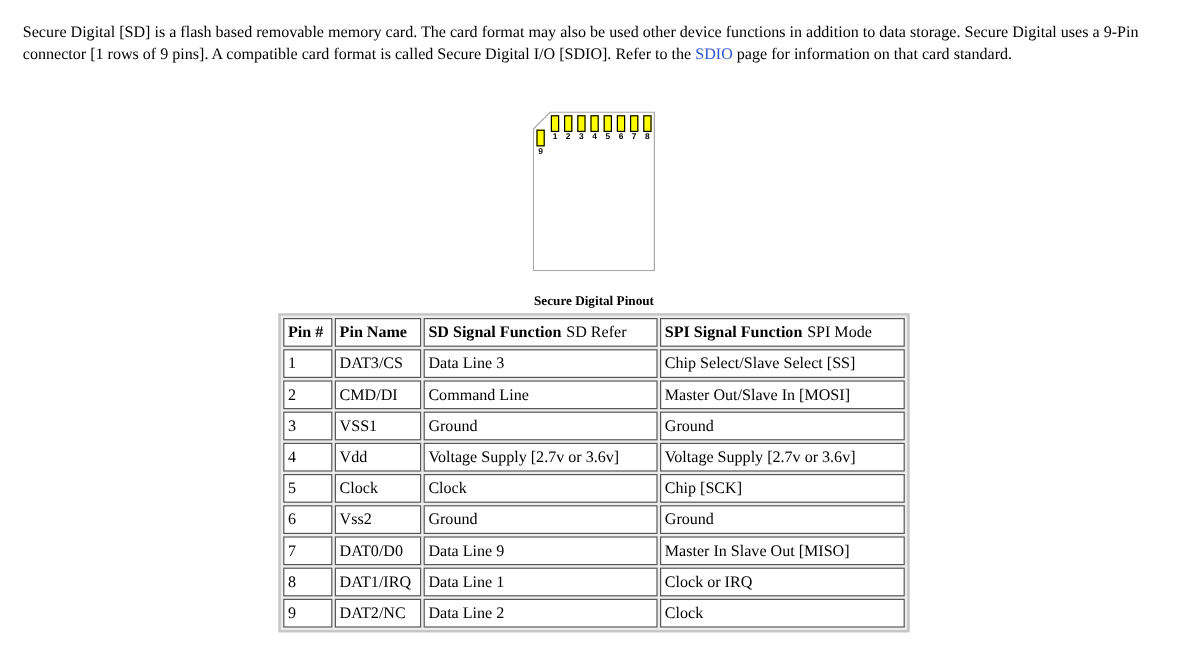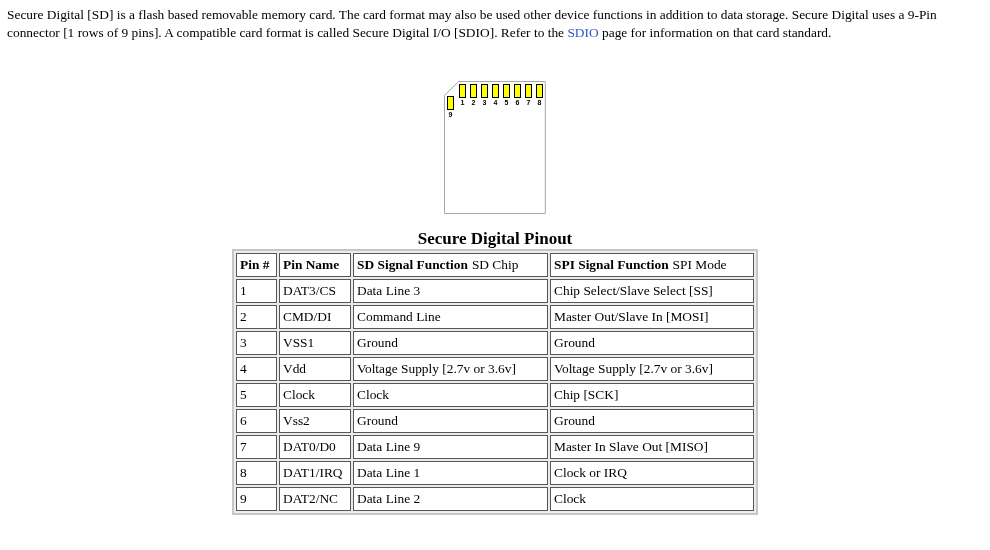--- a/index.html
+++ b/index.html
@@ -5,21 +5,21 @@
   html, body { margin: 0; padding: 0; background: #ffffff; }
   body {
     width: 990px; height: 550px; overflow: hidden;
     color: #000;
     font-family: "Liberation Serif", "DejaVu Serif", serif;
     font-size: 13.4px; line-height: 18px;
   }
   .page { padding: 2px 3px 0 3px; }
 
   
-  .intro { margin: 4px; }
+  .intro { margin: 16px; }
   .intro a {
     color: var(--link-blue, #2e55cc);
     text-decoration: none;
     cursor: pointer;
   }
 
   
   .card-wrap {
     position: relative;
     width: 102px; height: 133px;
@@ -41,21 +41,21 @@
     font-weight: bold; font-size: 7px; line-height: 7px;
   }
 
   
   .dims { margin: 26px 0 0 0; }
 
   
   .pinout-title {
     margin: 17px 0 2px 0;
     text-align: center;
-    font-weight: bold; font-size: 17px; line-height: 16px;
+    font-weight: bold; font-size: 11px; line-height: 16px;
   }
   table.pinout {
     margin: 0 auto;
     border-collapse: separate; border-spacing: 2px;
     table-layout: fixed;
     background: var(--table-gap, #ececec);
     border: 2px solid var(--table-frame, #c6c6c6);
   }
   table.pinout th, table.pinout td {
     box-sizing: border-box;
@@ -128,21 +128,21 @@
     <colgroup>
       <col style="width:41px">
         <col style="width:72px">
         <col style="width:195px">
         <col style="width:204px">
     </colgroup>
     <thead>
       <tr>
         <th><span class="hb">Pin #</span><span class="hn"></span></th>
         <th><span class="hb">Pin Name</span><span class="hn"></span></th>
-        <th><span class="hb">SD Signal Function</span><span class="hn">SD Chip</span></th>
+        <th><span class="hb">SD Signal Function</span><span class="hn">SD Refer</span></th>
         <th><span class="hb">SPI Signal Function</span><span class="hn">SPI Mode</span></th>
       </tr>
     </thead>
     <tbody>
   <tr>
     <td class="pin-num-cell">1</td>
     <td>DAT3/CS</td>
     <td>Data Line 3</td>
     <td>Chip Select/Slave Select [SS]</td>
   </tr>

